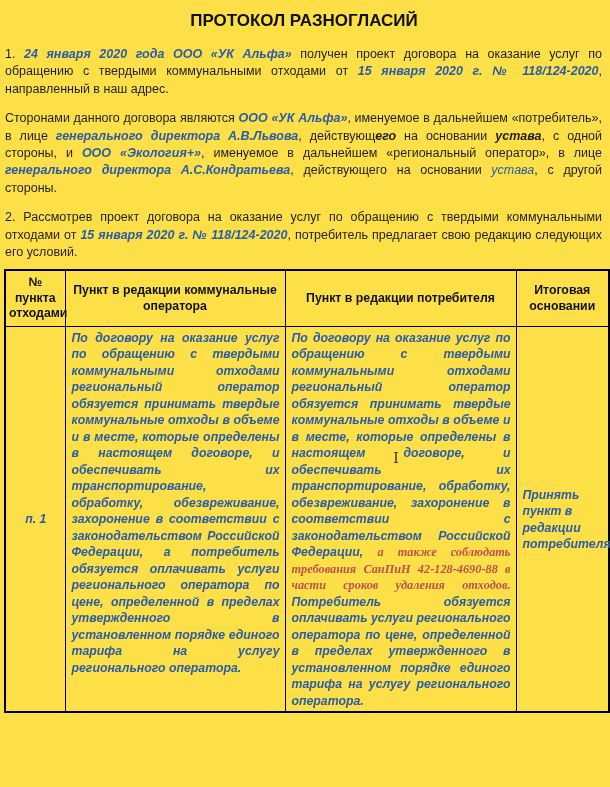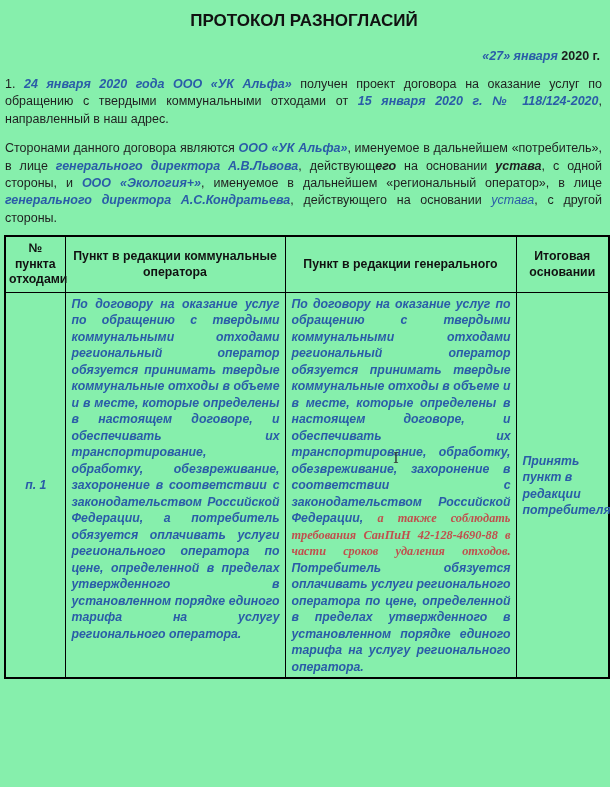--- a/index.html
+++ b/index.html
@@ -10,21 +10,21 @@
   }
   *{box-sizing:border-box;margin:0;padding:0;}
   html,body{background:#fff;}
   body{
     font-family:"Liberation Sans","DejaVu Sans",sans-serif;
     color:var(--text-black);
   }
   .page{
     position:relative;
     width:610px;height:787px;
-    background:#86efac;
+    background:#fde047;
     overflow:hidden;
     padding:8px 6px 0 4px;
   }
   
   .doc-title{
     text-align:center;
     font-size:17px;font-weight:bold;
     line-height:26px;
     color:#111;
     padding:0 16px;
@@ -121,39 +121,39 @@
 </style>
 </head>
 <body>
 
 <div class="page">
 
   <div class="doc-title">ПРОТОКОЛ РАЗНОГЛАСИЙ</div>
 
 
 
-  <div class="signing-date"><span class="bi blue">«27» января</span><span class="b"> 2020 г.</span></div>
 
   <p class="para first"><span>1. </span><span class="bi blue">24 января 2020 года ООО «УК Альфа»</span><span> получен проект договора на оказание услуг по обращению с твердыми коммунальными отходами от </span><span class="bi blue">15 января 2020 г. № 118/124-2020</span><span>, направленный в наш адрес.</span></p>
 
   <p class="para"><span>Сторонами данного договора являются </span><span class="bi blue">ООО «УК Альфа»</span><span>, именуемое в дальнейшем «потребитель», в лице </span><span class="bi blue">генерального директора А.В.Львова</span><span>, действующ</span><span class="bi">его</span><span> на основании </span><span class="bi">устава</span><span>, с одной стороны, и </span><span class="bi blue">ООО «Экология+»</span><span>, именуемое в дальнейшем «региональный оператор», в лице </span><span class="bi blue">генерального директора А.С.Кондратьева</span><span>, действующего на основании </span><span class="i blue">устава</span><span>, с другой стороны.</span></p>
 
+  <p class="para"><span>2. Рассмотрев проект договора на оказание услуг по обращению с твердыми коммунальными отходами от </span><span class="bi blue">15 января 2020 г. № 118/124-2020</span><span>, потребитель предлагает свою редакцию следующих его условий.</span></p>
 
   <table class="disagreement-table">
     <colgroup>
       <col class="c1">
         <col class="c2">
         <col class="c3">
         <col class="c4">
     </colgroup>
     <thead>
       <tr>
         <th>№ пункта отходами</th>
         <th>Пункт в редакции коммунальные оператора</th>
-        <th>Пункт в редакции генерального</th>
+        <th>Пункт в редакции потребителя</th>
         <th>Итоговая основании</th>
       </tr>
     </thead>
     <tbody>
       <tr>
         <td class="cell-clause">п. 1</td>
         <td class="cell-operator">По договору на оказание услуг по обращению с твердыми коммунальными отходами региональный оператор обязуется принимать твердые коммунальные отходы в объеме и в месте, которые определены в настоящем договоре, и обеспечивать их транспортирование, обработку, обезвреживание, захоронение в соответствии с законодательством Российской Федерации, а потребитель обязуется оплачивать услуги регионального оператора по цене, определенной в пределах утвержденного в установленном порядке единого тарифа на услугу регионального оператора.</td>
         <td class="cell-consumer"><span>По договору на оказание услуг по обращению с твердыми коммунальными отходами региональный оператор обязуется принимать твердые коммунальные отходы в объеме и в месте, которые определены в настоящем договоре, и обеспечивать их транспортирование, обработку, обезвреживание, захоронение в соответствии с законодательством Российской Федерации, </span><span class="red">а также соблюдать требования СанПиН 42-128-4690-88 в части сроков удаления отходов.</span><span> Потребитель обязуется оплачивать услуги регионального оператора по цене, определенной в пределах утвержденного в установленном порядке единого тарифа на услугу регионального оператора.</span></td>
         <td class="cell-final">Принять пункт в редакции потребителя</td>
       </tr>

